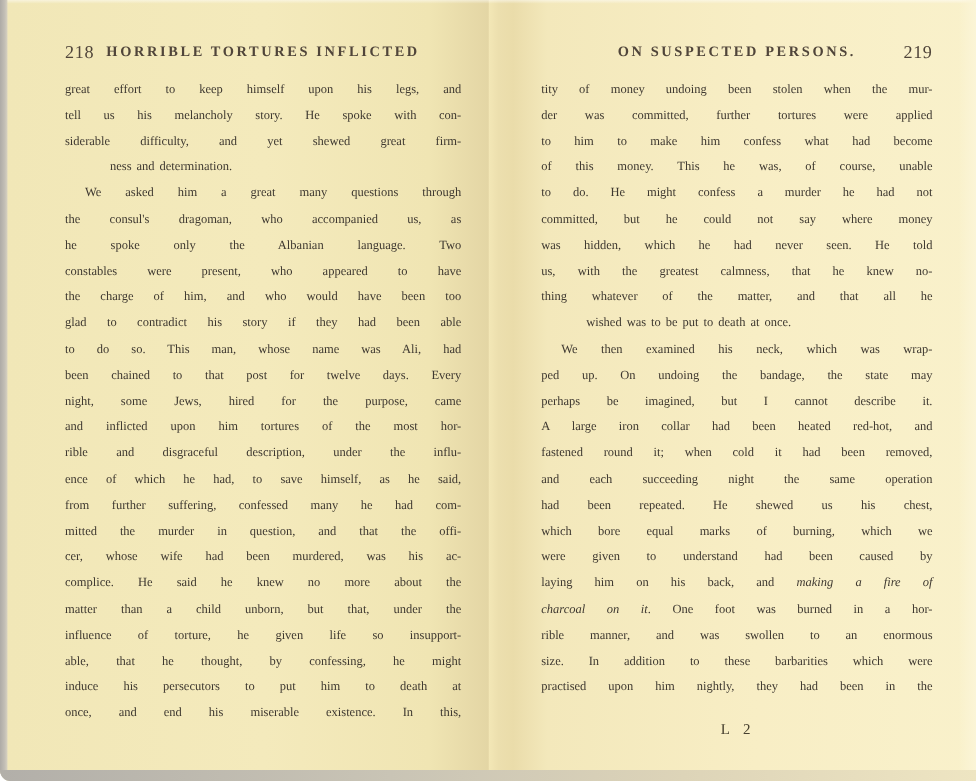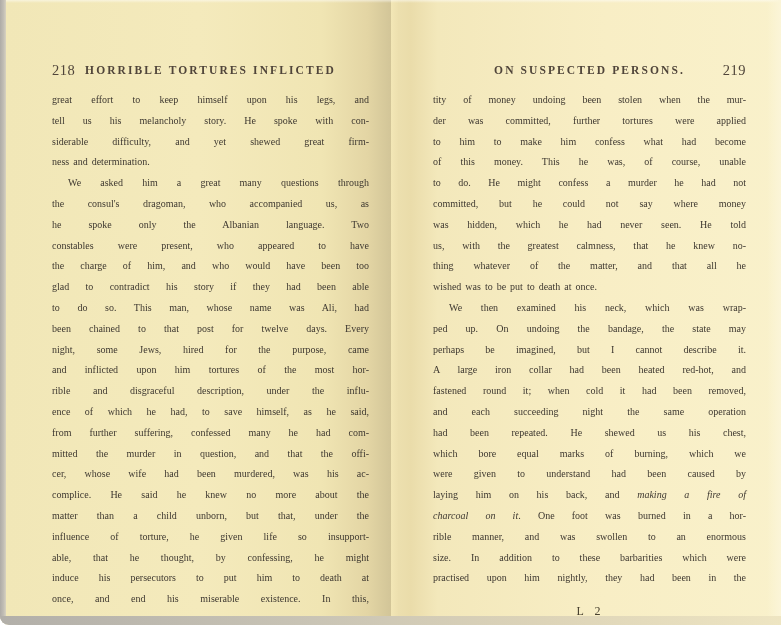--- a/index.html
+++ b/index.html
@@ -13,40 +13,40 @@
   .edge-left{position:absolute;left:0;top:0;bottom:0;width:6px;
              background:linear-gradient(to right,#aeaba6 0%,#c2beb5 60%,#d8d2c0 100%);}
   .edge-top{position:absolute;left:6px;right:0;top:0;height:3px;
             background:linear-gradient(to bottom,rgba(255,255,255,.5),rgba(255,255,255,0));}
   .edge-bottom{position:absolute;left:0;right:0;bottom:0;height:9px;
                background:linear-gradient(to right,#b2afa9 0%,#c9c4b5 40%,#ddd4b8 70%,#eee5c2 100%);}
   .edge-right{position:absolute;right:0;top:0;bottom:9px;width:14px;
               background:linear-gradient(to left,#fbf5d8,rgba(251,245,216,0));}
 
   
-  .page{position:absolute;top:0;bottom:9px;}
+  .page{position:absolute;top:0;bottom:9px;padding-left:26px;}
   .page-left{left:6px;width:385px;
     background:linear-gradient(to right,#f1e7b7 0%,#f4eabc 50%,#f0e5b3 82%,#e3d5a4 94%,#d2c598 100%);}
   .page-right{left:391px;right:0;
     background:linear-gradient(to right,#f3e7b6 0%,#ecdfae 2%,#eadcaa 5%,#f3e8bb 12%,#f8eec5 55%,#f9f1cb 100%);}
 
   .textcol{position:absolute;top:36px;}
   .page-left  .textcol{left:46px;width:317px;}
   .page-right .textcol{left:42px;width:313px;}
 
   .pagehead{position:relative;height:15px;margin-bottom:11px;color:#50453a;}
   .runhead{display:block;text-align:center;font-size:11.5px;font-weight:bold;
-           letter-spacing:2.1px;white-space:nowrap;margin-top:28px;}
+           letter-spacing:2.1px;white-space:nowrap;}
   .pagenum{position:absolute;top:-2px;font-size:14.5px;letter-spacing:.5px;font-weight:normal;}
   .pagenum.pn-left{left:0;}
   .pagenum.pn-right{right:0;}
 
   .bodytext{font-size:10px;line-height:20.8px;color:#3e3830;word-spacing:1.5px;}
   .line{text-align:justify;text-align-last:justify;}
-  .line.last{text-align-last:left;}
+  .line.last{text-align-last:left;margin-left:36px;}
   .line.indent{text-indent:16px;}
   .it{font-style:italic;}
 
   .sig{text-align:center;margin-top:15px;font-size:12px;color:#47402f;
        letter-spacing:2px;word-spacing:4px;}
 </style>
 </head>
 <body>
 
 <div class="scan">

